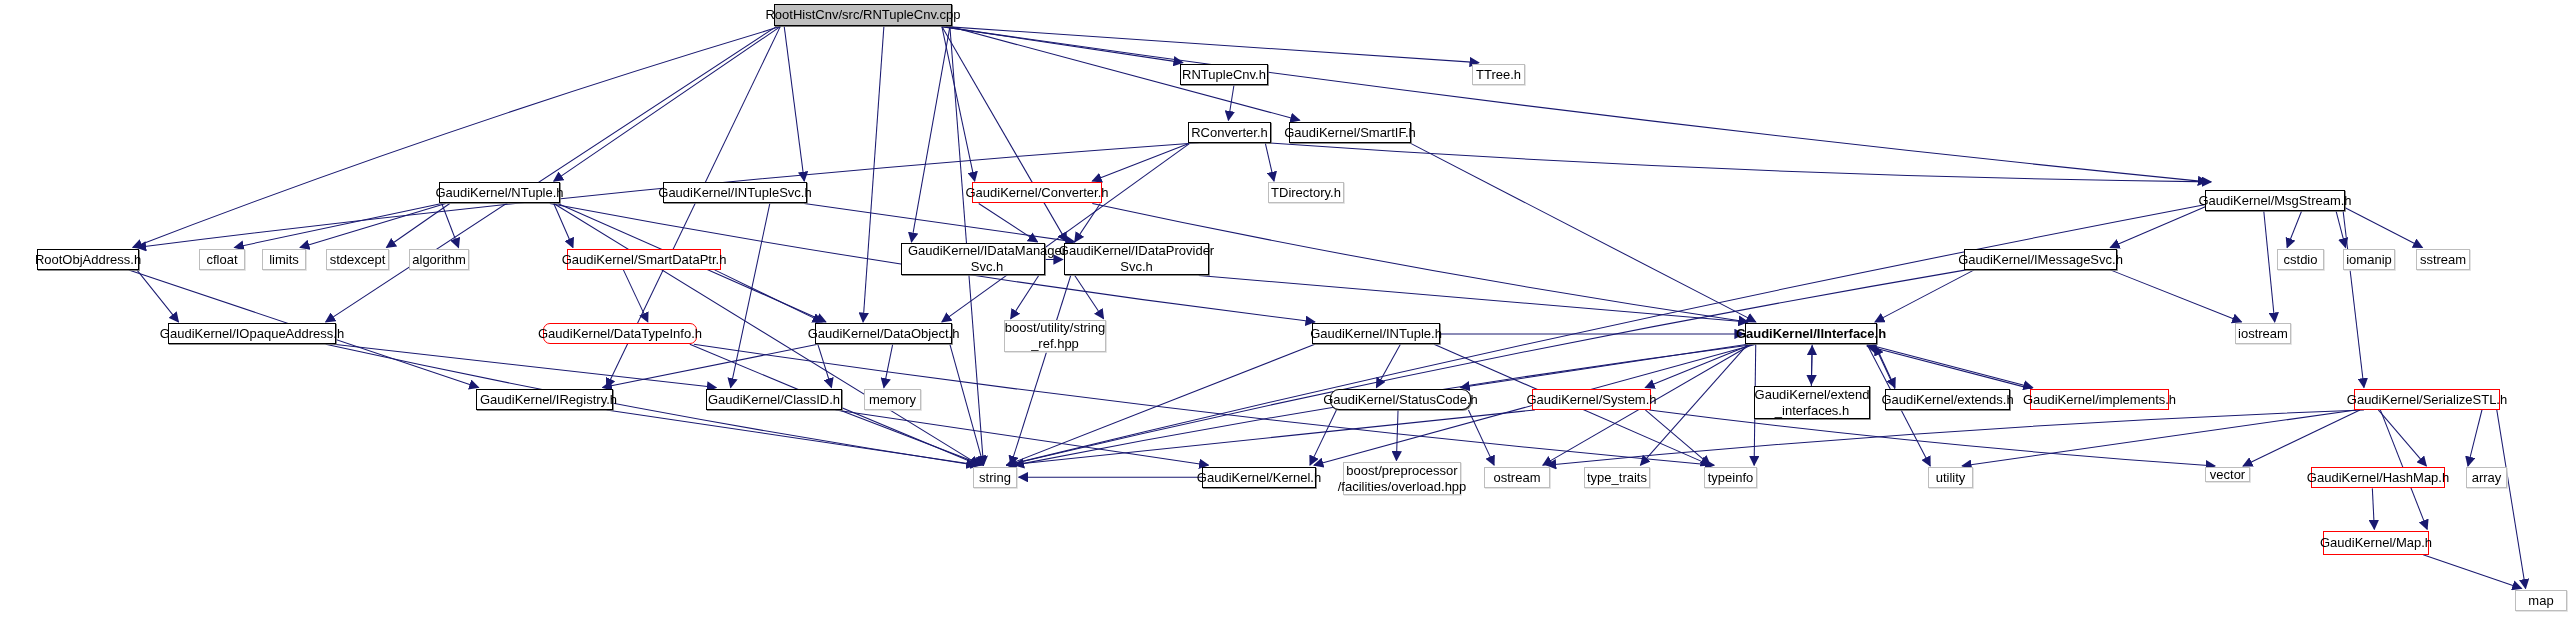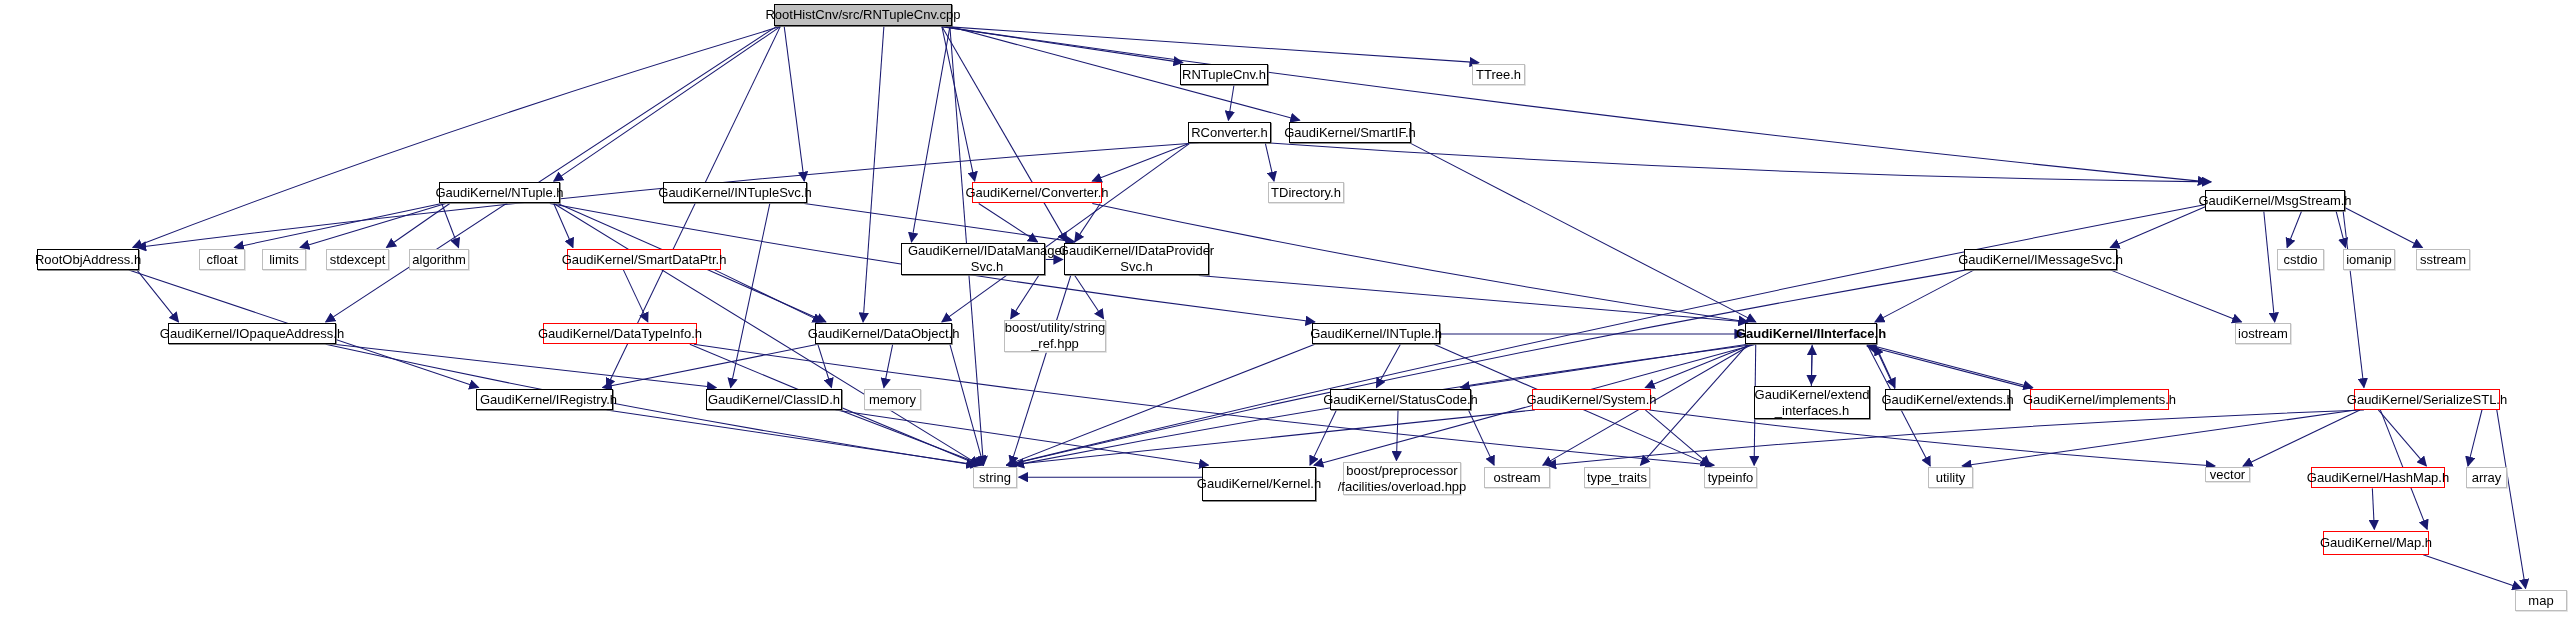--- a/index.html
+++ b/index.html
@@ -176,39 +176,39 @@
     <div class="node truncated" style="left: 567px; top: 249px; width: 154px; height: 21px;">GaudiKernel/SmartDataPtr.h</div>
     <div class="node internal" style="left: 901px; top: 243px; width: 144px; height: 32px; padding-left: 28px;">GaudiKernel/IDataManager
 Svc.h</div>
     <div class="node internal" style="left: 1064px; top: 243px; width: 145px; height: 32px;">GaudiKernel/IDataProvider
 Svc.h</div>
     <div class="node internal" style="left: 1964px; top: 249px; width: 153px; height: 21px;">GaudiKernel/IMessageSvc.h</div>
     <div class="node external" style="left: 2277px; top: 249px; width: 47px; height: 21px;">cstdio</div>
     <div class="node external" style="left: 2343px; top: 249px; width: 52px; height: 21px;">iomanip</div>
     <div class="node external" style="left: 2416px; top: 249px; width: 54px; height: 21px;">sstream</div>
     <div class="node internal" style="left: 168px; top: 323px; width: 168px; height: 21px;">GaudiKernel/IOpaqueAddress.h</div>
-    <div class="node truncated" style="left: 543px; top: 323px; width: 154px; height: 21px;">GaudiKernel/DataTypeInfo.h</div>
+    <div class="node truncated" style="left: 543px; top: 323px; width: 154px; height: 21px; border-radius: 7px;">GaudiKernel/DataTypeInfo.h</div>
     <div class="node internal" style="left: 815px; top: 323px; width: 137px; height: 21px;">GaudiKernel/DataObject.h</div>
     <div class="node external" style="left: 1004px; top: 320px; width: 102px; height: 32px;">boost/utility/string
 _ref.hpp</div>
     <div class="node internal" style="left: 1312px; top: 323px; width: 128px; height: 21px;">GaudiKernel/INTuple.h</div>
     <div class="node internal" style="left: 1745px; top: 323px; width: 132px; height: 21px; font-weight: bold;">GaudiKernel/IInterface.h</div>
     <div class="node external" style="left: 2235px; top: 323px; width: 56px; height: 21px;">iostream</div>
     <div class="node internal" style="left: 476px; top: 389px; width: 137px; height: 21px; padding-left: 8px;">GaudiKernel/IRegistry.h</div>
     <div class="node internal" style="left: 706px; top: 389px; width: 136px; height: 21px;">GaudiKernel/ClassID.h</div>
     <div class="node external" style="left: 864px; top: 389px; width: 57px; height: 21px; text-align: right;">memory</div>
-    <div class="node internal" style="left: 1330px; top: 389px; width: 141px; height: 21px;">GaudiKernel/StatusCode.h</div>
+    <div class="node internal" style="left: 1330px; top: 389px; width: 141px; height: 21px; border-radius: 9px;">GaudiKernel/StatusCode.h</div>
     <div class="node truncated" style="left: 1532px; top: 389px; width: 119px; height: 21px;">GaudiKernel/System.h</div>
     <div class="node internal" style="left: 1754px; top: 386px; width: 116px; height: 33px;">GaudiKernel/extend
 _interfaces.h</div>
     <div class="node internal" style="left: 1885px; top: 389px; width: 125px; height: 21px;">GaudiKernel/extends.h</div>
     <div class="node truncated" style="left: 2030px; top: 389px; width: 139px; height: 21px;">GaudiKernel/implements.h</div>
     <div class="node truncated" style="left: 2354px; top: 389px; width: 146px; height: 21px;">GaudiKernel/SerializeSTL.h</div>
     <div class="node external" style="left: 973px; top: 467px; width: 44px; height: 21px;">string</div>
-    <div class="node internal" style="left: 1202px; top: 467px; width: 114px; height: 34px;">GaudiKernel/Kernel.h</div>
+    <div class="node internal" style="left: 1202px; top: 467px; width: 114px; height: 21px;">GaudiKernel/Kernel.h</div>
     <div class="node external" style="left: 1343px; top: 462px; width: 118px; height: 33px;">boost/preprocessor
 /facilities/overload.hpp</div>
     <div class="node external" style="left: 1484px; top: 467px; width: 66px; height: 21px;">ostream</div>
     <div class="node external" style="left: 1584px; top: 467px; width: 66px; height: 21px;">type_traits</div>
     <div class="node external" style="left: 1704px; top: 467px; width: 53px; height: 21px;">typeinfo</div>
     <div class="node external" style="left: 1928px; top: 467px; width: 45px; height: 21px;">utility</div>
     <div class="node external" style="left: 2205px; top: 467px; width: 45px; height: 15px;">vector</div>
     <div class="node truncated" style="left: 2311px; top: 467px; width: 134px; height: 21px;">GaudiKernel/HashMap.h</div>
     <div class="node external" style="left: 2466px; top: 467px; width: 41px; height: 21px;">array</div>
     <div class="node truncated" style="left: 2323px; top: 531px; width: 106px; height: 24px;">GaudiKernel/Map.h</div>

